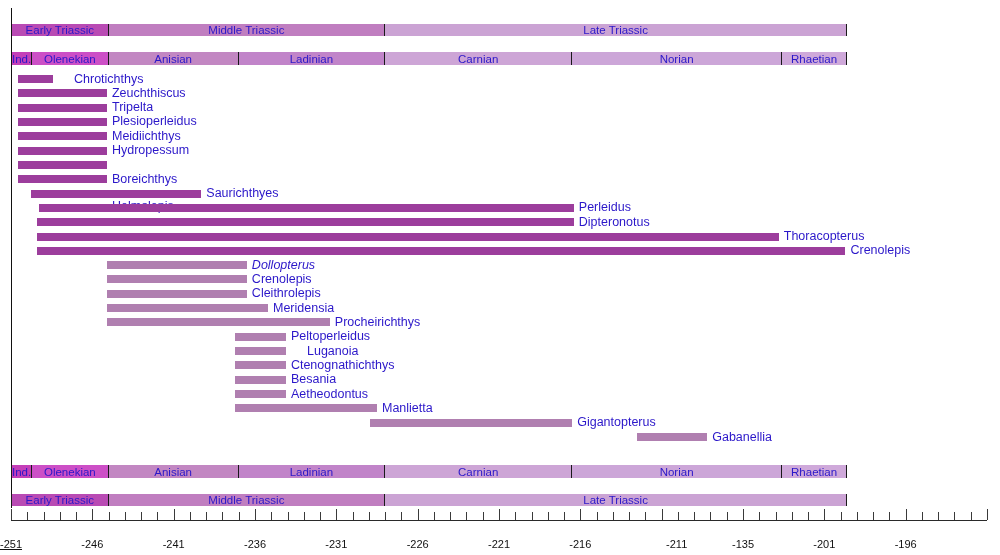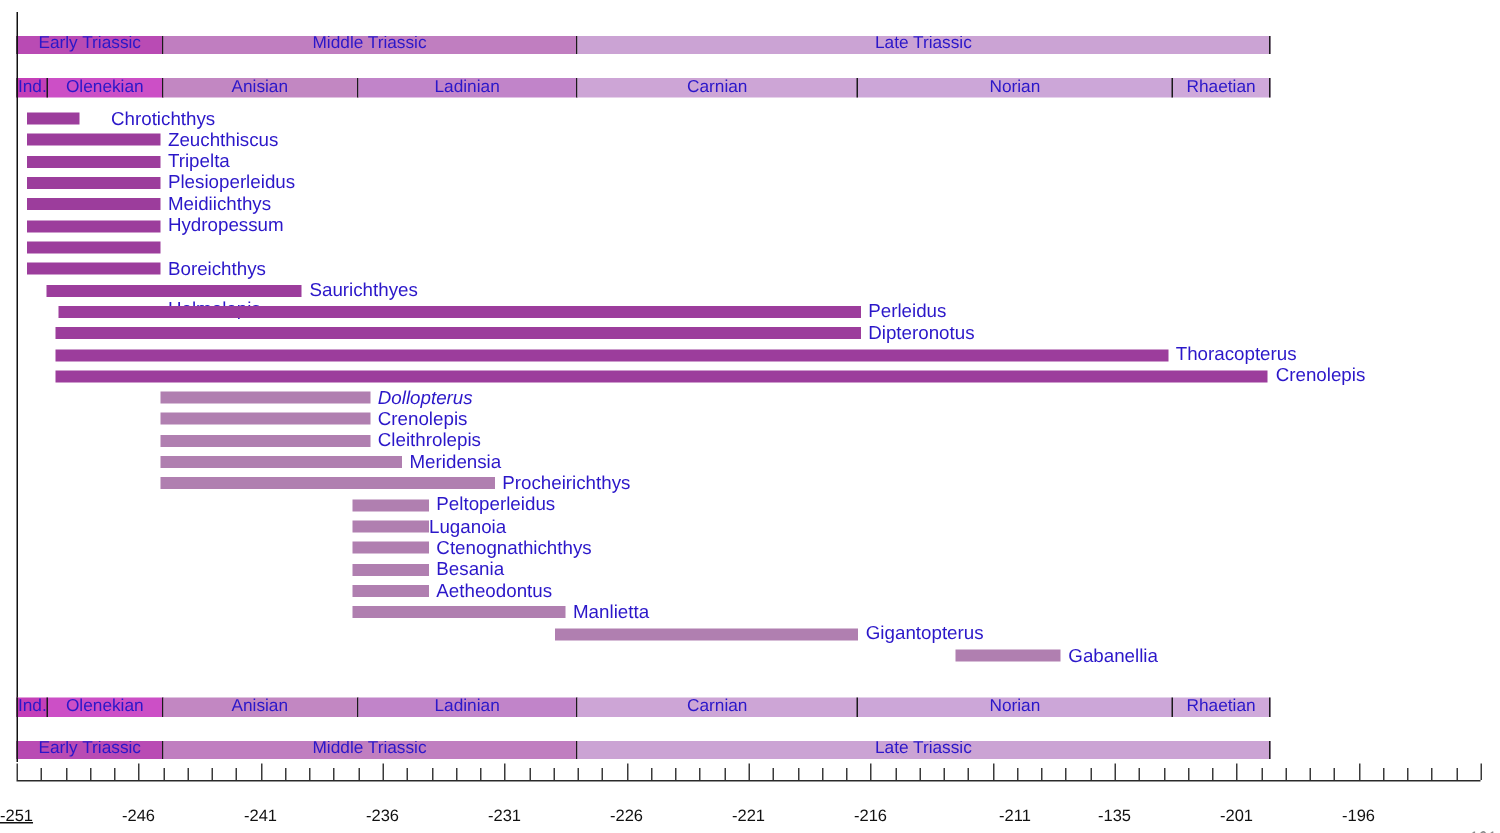--- a/index.html
+++ b/index.html
@@ -5,21 +5,21 @@
   html,body{margin:0;padding:0;background:#ffffff;}
   body{width:1000px;height:555px;position:relative;
        font-family:"Liberation Sans",sans-serif;overflow:hidden;}
 
   #stage{position:absolute;left:0;top:0;width:1000px;height:555px;}
 
   
   .band{position:absolute;box-sizing:border-box;}
   .band-cell{position:absolute;top:16px;bottom:0;box-sizing:border-box;
              border-right:1.4px solid #1a1a1a;
-             display:flex;align-items:center;justify-content:center;
+             display:flex;align-items:flex-end;justify-content:center;
              color:#2b17c9;font-size:11.5px;white-space:nowrap;overflow:hidden;}
   .band-cell.first{border-left:1.4px solid #1a1a1a;}
   .band-cell span{display:block;line-height:1;}
 
   .epoch-row{height:28px;}
   .stage-row{height:29px;}
 
   
   .bar{position:absolute;height:8px;border-radius:0;}
   .bar-label{position:absolute;color:#2b17c9;font-size:12.5px;
@@ -108,21 +108,21 @@
       <div class="bar-label" style="left: 251.867px; top: 272.98px;">Crenolepis</div>
       <div class="bar" style="left: 106.973px; width: 139.893px; top: 289.8px; background: rgb(176, 127, 176);"></div>
       <div class="bar-label" style="left: 251.867px; top: 287.3px;">Cleithrolepis</div>
       <div class="bar" style="left: 106.973px; width: 161.04px; top: 304.12px; background: rgb(176, 127, 176);"></div>
       <div class="bar-label" style="left: 273.013px; top: 301.62px;">Meridensia</div>
       <div class="bar" style="left: 106.973px; width: 222.853px; top: 318.44px; background: rgb(176, 127, 176);"></div>
       <div class="bar-label" style="left: 334.827px; top: 315.94px;">Procheirichthys</div>
       <div class="bar" style="left: 235.48px; width: 50.4267px; top: 332.76px; background: rgb(176, 127, 176);"></div>
       <div class="bar-label" style="left: 290.907px; top: 330.26px;">Peltoperleidus</div>
       <div class="bar" style="left: 235.48px; width: 50.4267px; top: 347.08px; background: rgb(176, 127, 176);"></div>
-      <div class="bar-label" style="left: 286px; top: 344.58px;">Luganoia</div>
+      <div class="bar-label" style="left: 307px; top: 344.58px;">Luganoia</div>
       <div class="bar" style="left: 235.48px; width: 50.4267px; top: 361.4px; background: rgb(176, 127, 176);"></div>
       <div class="bar-label" style="left: 290.907px; top: 358.9px;">Ctenognathichthys</div>
       <div class="bar" style="left: 235.48px; width: 50.4267px; top: 375.72px; background: rgb(176, 127, 176);"></div>
       <div class="bar-label" style="left: 290.907px; top: 373.22px;">Besania</div>
       <div class="bar" style="left: 235.48px; width: 50.4267px; top: 390.04px; background: rgb(176, 127, 176);"></div>
       <div class="bar-label" style="left: 290.907px; top: 387.54px;">Aetheodontus</div>
       <div class="bar" style="left: 235.48px; width: 141.52px; top: 404.36px; background: rgb(176, 127, 176);"></div>
       <div class="bar-label" style="left: 382px; top: 401.86px;">Manlietta</div>
       <div class="bar" style="left: 370.493px; width: 201.707px; top: 418.68px; background: rgb(176, 127, 176);"></div>
       <div class="bar-label" style="left: 577.2px; top: 416.18px;">Gigantopterus</div>

